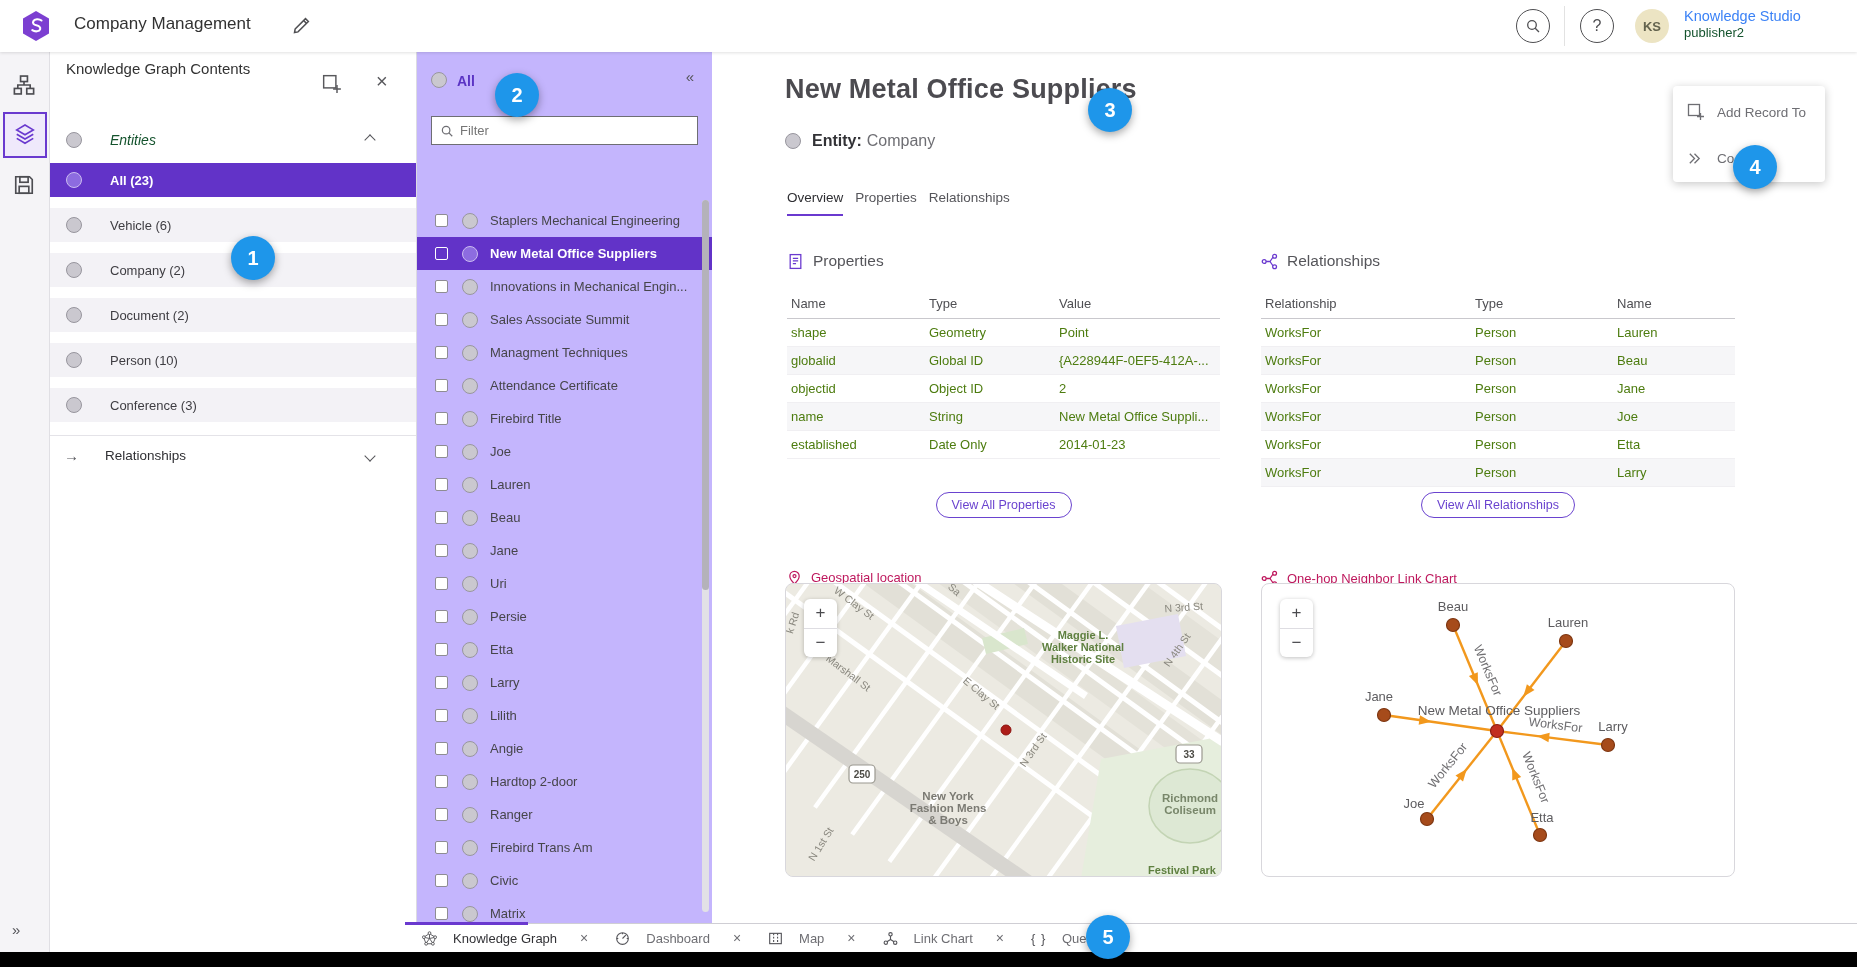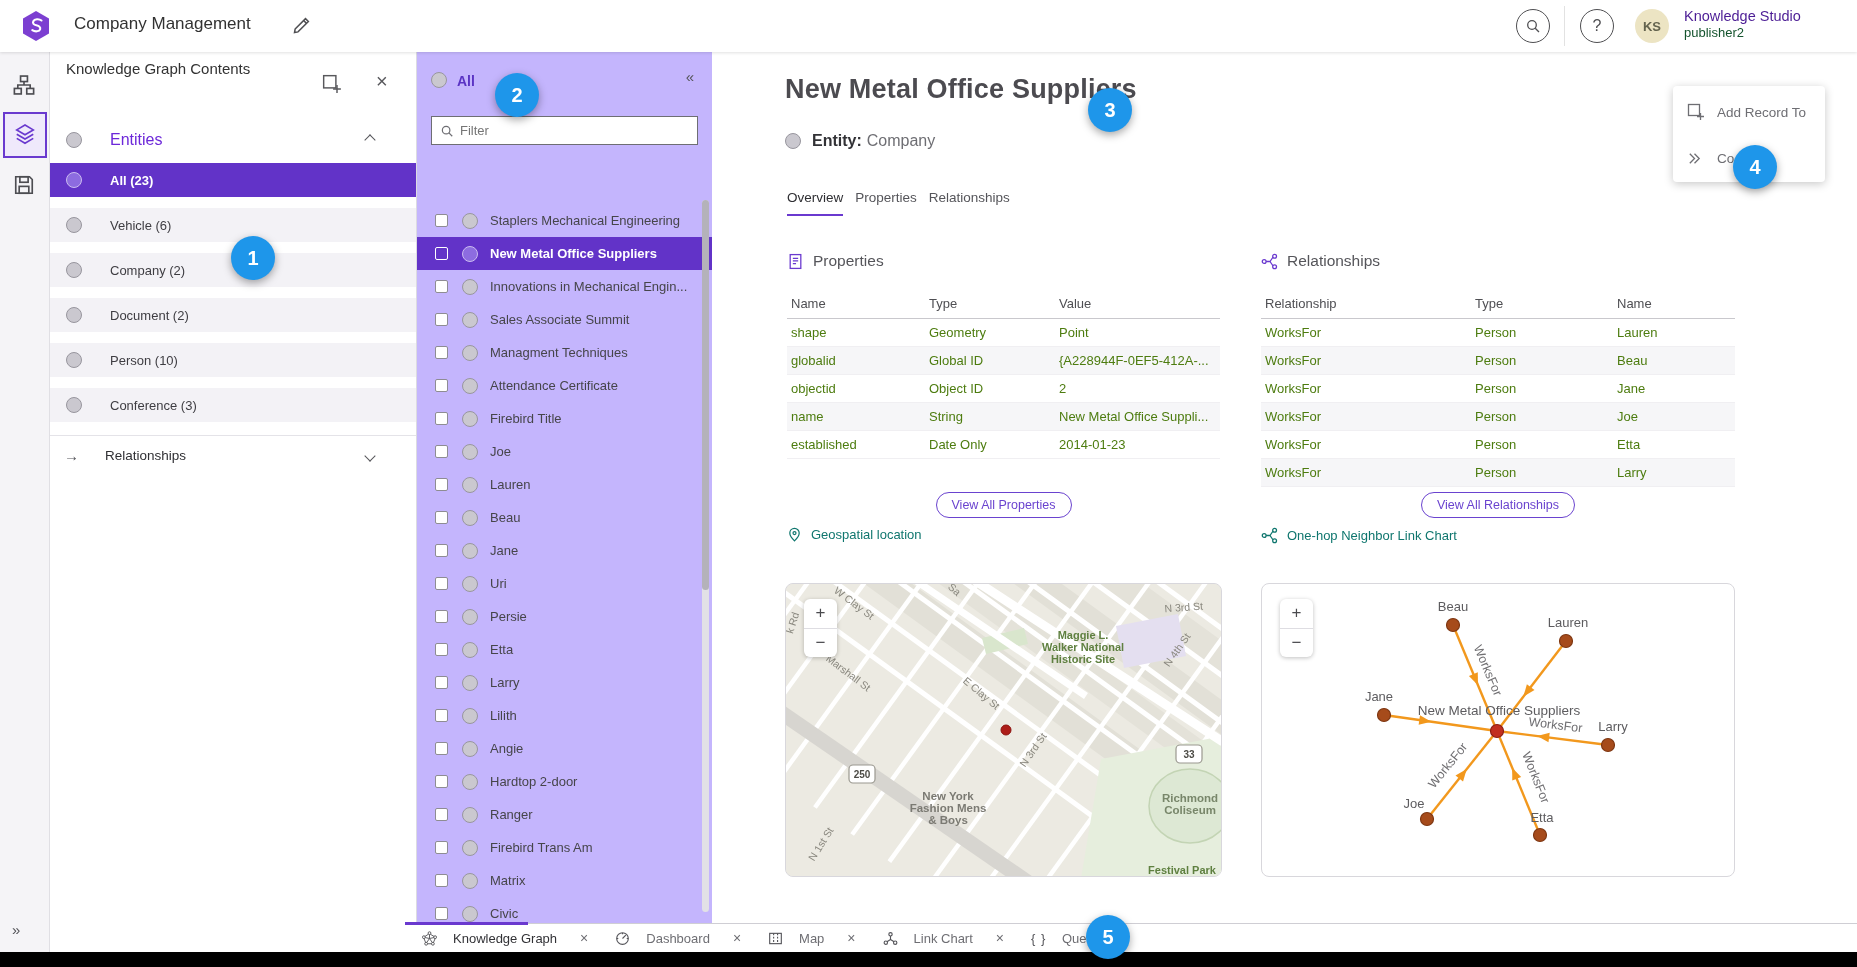--- a/index.html
+++ b/index.html
@@ -14,38 +14,38 @@
   .app-title { position:absolute; left:74px; top:14px; font-size:17px; color:#323232; }
   .pencil { position:absolute; left:292px; top:15px; width:20px; height:20px; color:#4f4f52; }
   .hdr-circle { position:absolute; top:9px; width:34px; height:34px; border:1px solid #4f4f52; border-radius:50%;
                 display:flex; align-items:center; justify-content:center; color:#4f4f52; background:#fff; cursor:pointer; }
   .hdr-search { left:1516px; } .hdr-help { left:1580px; font-size:16px; }
   .hdr-divider { position:absolute; left:1564px; top:6px; width:1px; height:40px; background:#e2e2e2; }
   .avatar { position:absolute; left:1635px; top:9px; width:34px; height:34px; border-radius:50%;
             background:#ece4c3; color:#63634e; font-size:13px; font-weight:bold;
             display:flex; align-items:center; justify-content:center; }
   .user-block { position:absolute; left:1684px; top:7px; line-height:1.25; }
-  .user-org { font-size:14.5px; color:#4c1d95; }
+  .user-org { font-size:14.5px; color:#3b82f6; }
   .user-name { font-size:13px; color:#14532d; }
 
   
   .rail { position:absolute; left:0; top:52px; width:50px; height:900px; background:#f5f4f7; border-right:1px solid #e0dfe4; z-index:5; }
   .rail-ic { position:absolute; left:13px; width:24px; height:24px; color:#4d4d52; cursor:pointer; }
   .rail-sel-box { position:absolute; left:3px; top:60px; width:44px; height:46px; background:#efe9fb; border:2px solid #6a39cf; }
   .rail-ic.sel { color:#6a39cf; left:14px; top:71px; }
   .rail-expand { position:absolute; left:12px; bottom:14px; font-size:15px; color:#55555a; letter-spacing:-2px; cursor:pointer; }
 
   
   .kgc { position:absolute; left:50px; top:52px; width:367px; height:900px; background:#fff; border-right:1px solid #dcdbe1; z-index:4; }
   .kgc-header { position:relative; height:62px; }
   .kgc-title { position:absolute; left:16px; top:8px; font-size:15px; color:#323232; }
   .kgc-add { position:absolute; left:272px; top:22px; width:20px; height:20px; color:#58585c; cursor:pointer; }
   .kgc-close { position:absolute; left:326px; top:18px; font-size:20px; color:#58585c; cursor:pointer; }
   .ent-header { position:absolute; left:0; top:71px; width:100%; height:34px; display:flex; align-items:center; cursor:pointer; }
-  .ent-header .lbl { font-size:16px; color:#6d28d9; }
+  .ent-header .lbl { font-size:14px; color:#14532d;font-style:italic; }
   .gcirc { width:16px; height:16px; border-radius:50%; background:#cac8cf; border:1.5px solid #98969e; flex:0 0 auto; }
   .ent-header .gcirc, .etype .gcirc { margin:0 0 0 16px; }
   .ent-header .lbl, .etype .lbl { margin-left:28px; }
   .chev { width:8px; height:8px; border-right:1.6px solid #55555a; border-bottom:1.6px solid #55555a; display:inline-block; }
   .chev.up { transform:rotate(-135deg); } .chev.down { transform:rotate(45deg); }
   .ent-header .chev, .rel-header .chev { position:absolute; right:42px; }
   .etype-list { position:absolute; left:0; top:111px; width:100%; }
   .etype { height:34px; margin-bottom:11px; background:#f3f2f6; display:flex; align-items:center; font-size:13px; color:#3e3d42; cursor:pointer; }
   .etype.selected { background:#6233c8; color:#fff; font-weight:bold; }
   .etype.selected .gcirc { background:#8d6ce0; border-color:#cbbcf0; }
@@ -96,21 +96,21 @@
   table.dt th { text-align:left; font-weight:400; color:#4f4f53; padding:6px 4px 7px 4px; border-bottom:1px solid #c9c8cd; }
   table.dt td { color:#4d7c0f; padding:6px 4px; border-bottom:1px solid #f0eff2;margin-left:45px; }
   table.dt tr.shade td { background:#f6f6f8; }
   .t-props { left:75px; } .t-props th:nth-child(1){width:138px;} .t-props th:nth-child(2){width:130px;} .t-props th:nth-child(3){width:165px;}
   .t-rels  { left:549px; } .t-rels th:nth-child(1){width:210px;} .t-rels th:nth-child(2){width:142px;} .t-rels th:nth-child(3){width:122px;}
   .plink { color:#6a43cf; cursor:pointer; }
   .viewall-wrap { position:absolute; top:440px; text-align:center; }
   .va-props { left:75px; width:433px; } .va-rels { left:549px; width:474px; }
   .viewall { display:inline-block; border:1px solid #6a43cf; color:#6a43cf; border-radius:14px;
              font-size:12.5px; padding:5px 15px; background:#fff; cursor:pointer; font-family:inherit; }
-  .card-head { position:absolute; top:475px; display:flex; align-items:center; gap:9px; font-size:13px; color:#0f766e; }
+  .card-head { position:absolute; top:518px; display:flex; align-items:center; gap:9px; font-size:13px; color:#be185d; }
   .geo-head { left:75px; } .lc-head { left:549px; }
   .map-card { position:absolute; left:73px; top:531px; width:437px; height:294px; border:1px solid #d8d7dc; border-radius:8px; overflow:hidden; background:#eceae2; }
   .lc-card  { position:absolute; left:549px; top:531px; width:474px; height:294px; border:1px solid #d8d7dc; border-radius:8px; overflow:hidden; background:#fff; }
   .zoomctl { position:absolute; left:18px; top:15px; width:33px; height:58px; background:#fff; border-radius:6px;
              box-shadow:0 1px 4px rgba(0,0,0,.25); z-index:6; display:flex; flex-direction:column; }
   .zbtn { flex:1; display:flex; align-items:center; justify-content:center; font-size:17px; color:#4a4a4e; cursor:pointer; }
   .zbtn:first-child { border-bottom:1px solid #dedde2; }
 
   
   .ctx-menu { position:absolute; left:1673px; top:86px; width:152px; height:96px; background:#fff; border-radius:4px;
@@ -385,27 +385,27 @@
 
         <div class="item">
           <span class="cb"></span>
           <span class="gcirc"></span>
           <span class="lbl">Firebird Trans Am</span>
         </div>
 
         <div class="item">
           <span class="cb"></span>
           <span class="gcirc"></span>
+          <span class="lbl">Civic</span>
+        </div>
+
+        <div class="item">
+          <span class="cb"></span>
+          <span class="gcirc"></span>
           <span class="lbl">Matrix</span>
-        </div>
-
-        <div class="item">
-          <span class="cb"></span>
-          <span class="gcirc"></span>
-          <span class="lbl">Civic</span>
         </div>
       </div>
     <div class="vscroll">
         <div class="vthumb"></div>
       </div>
   </section>
 
   <main class="main">
     <h1 class="rec-title">New Metal Office Suppliers</h1>
     <div class="ent-row">

